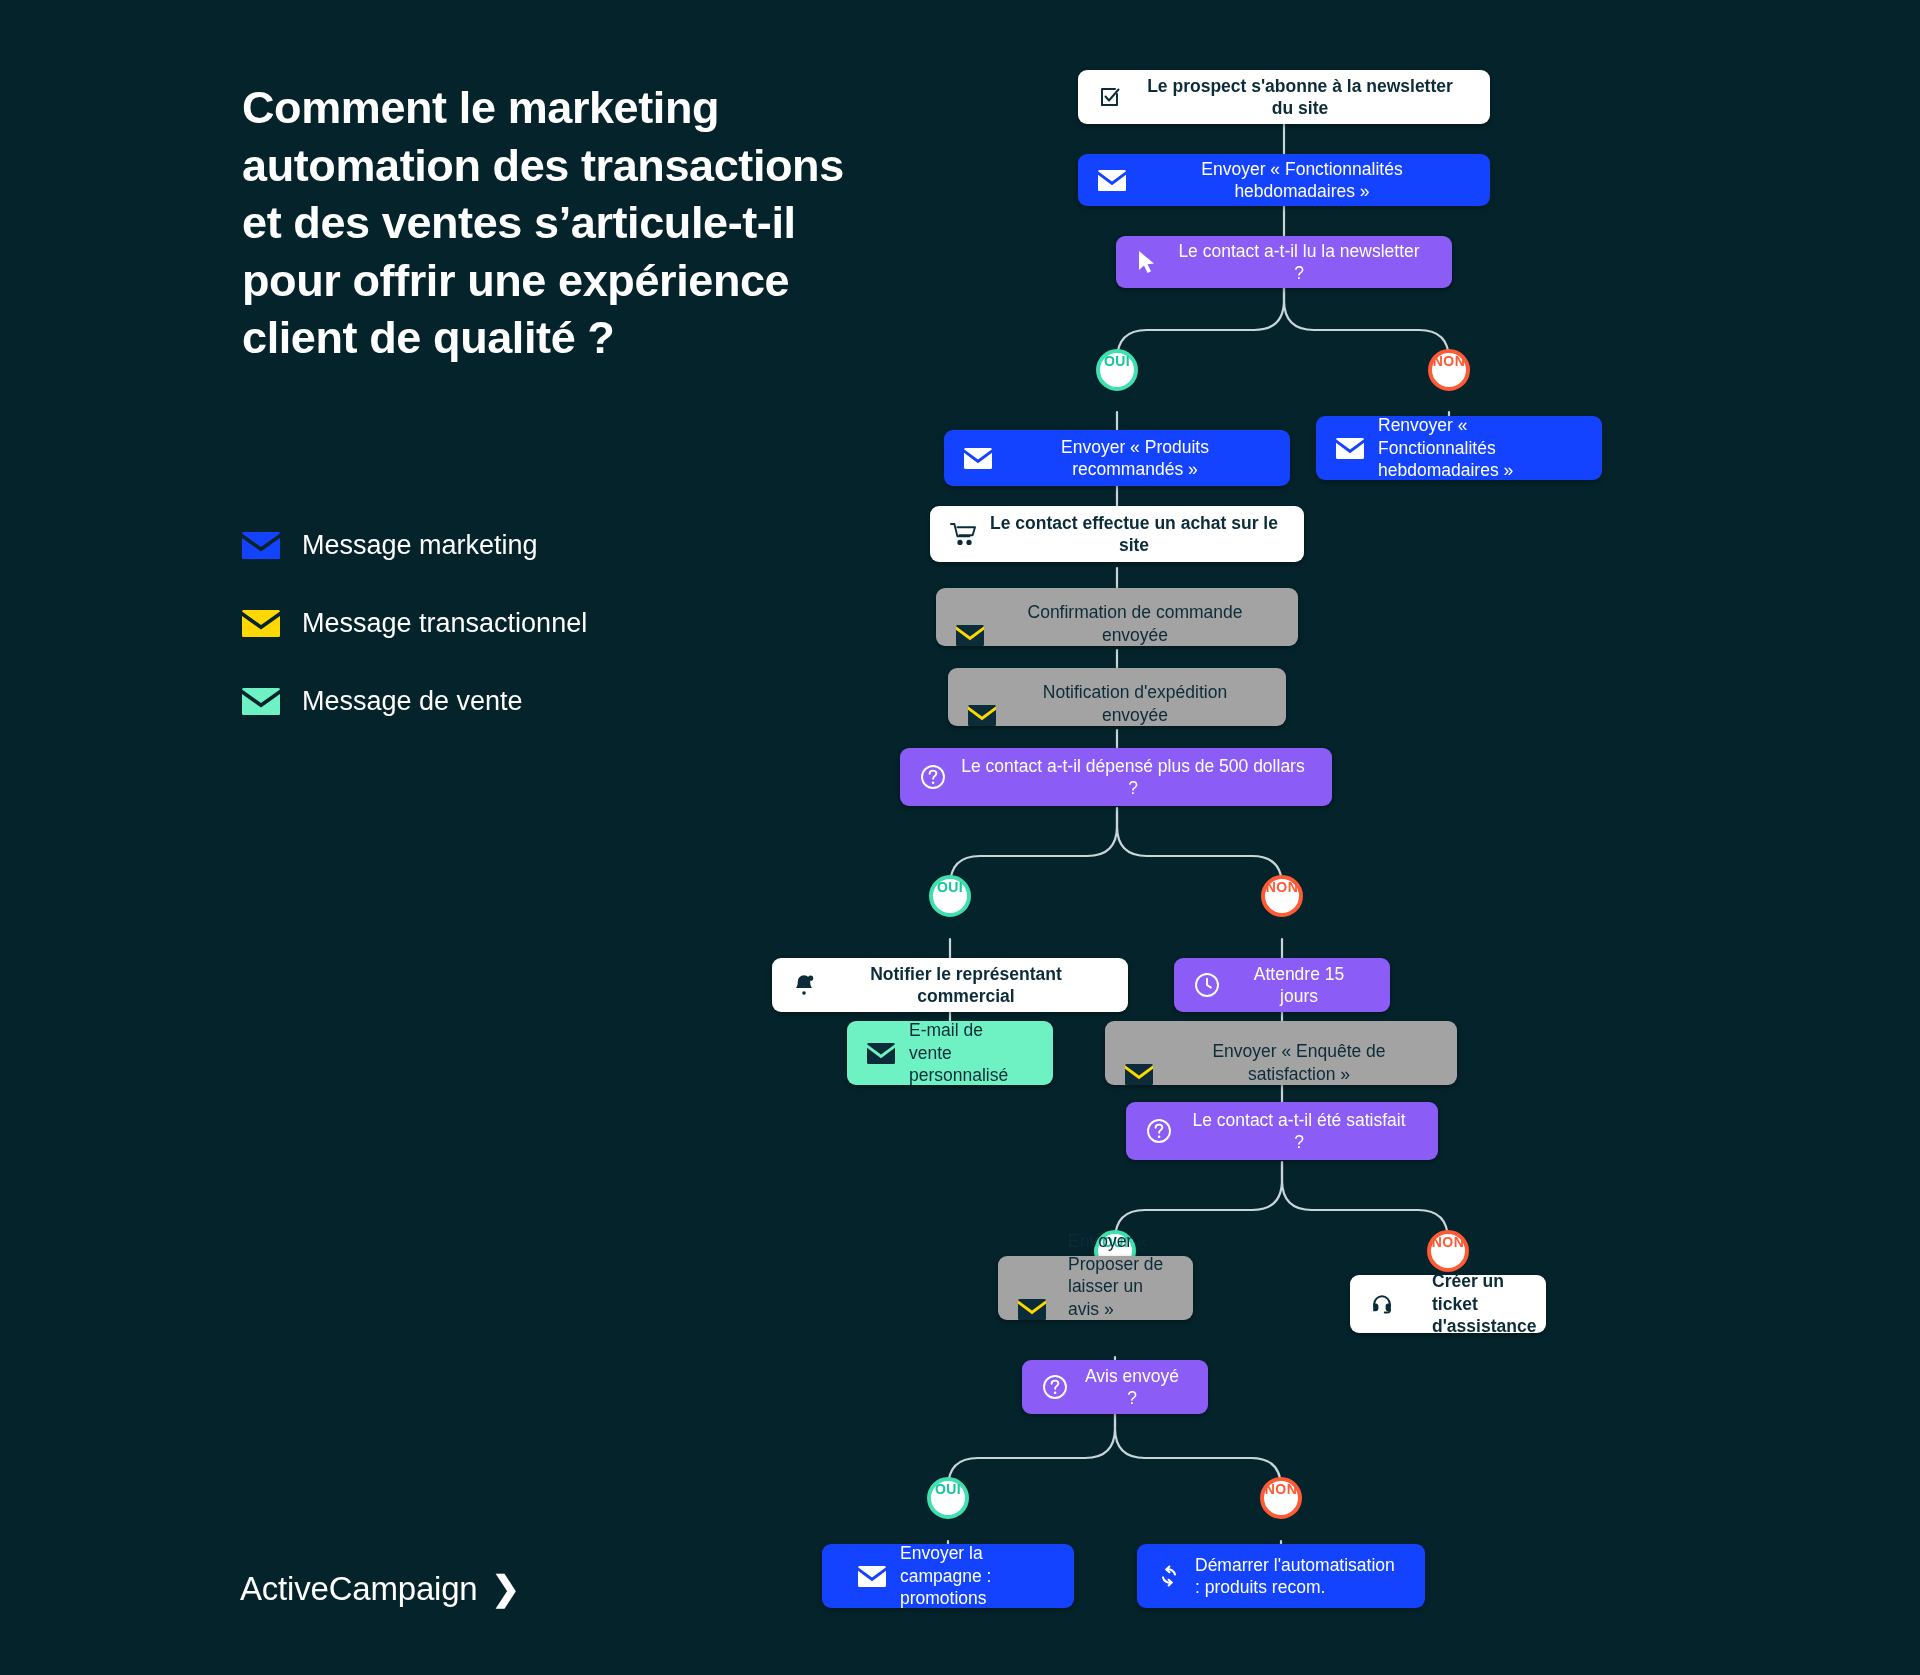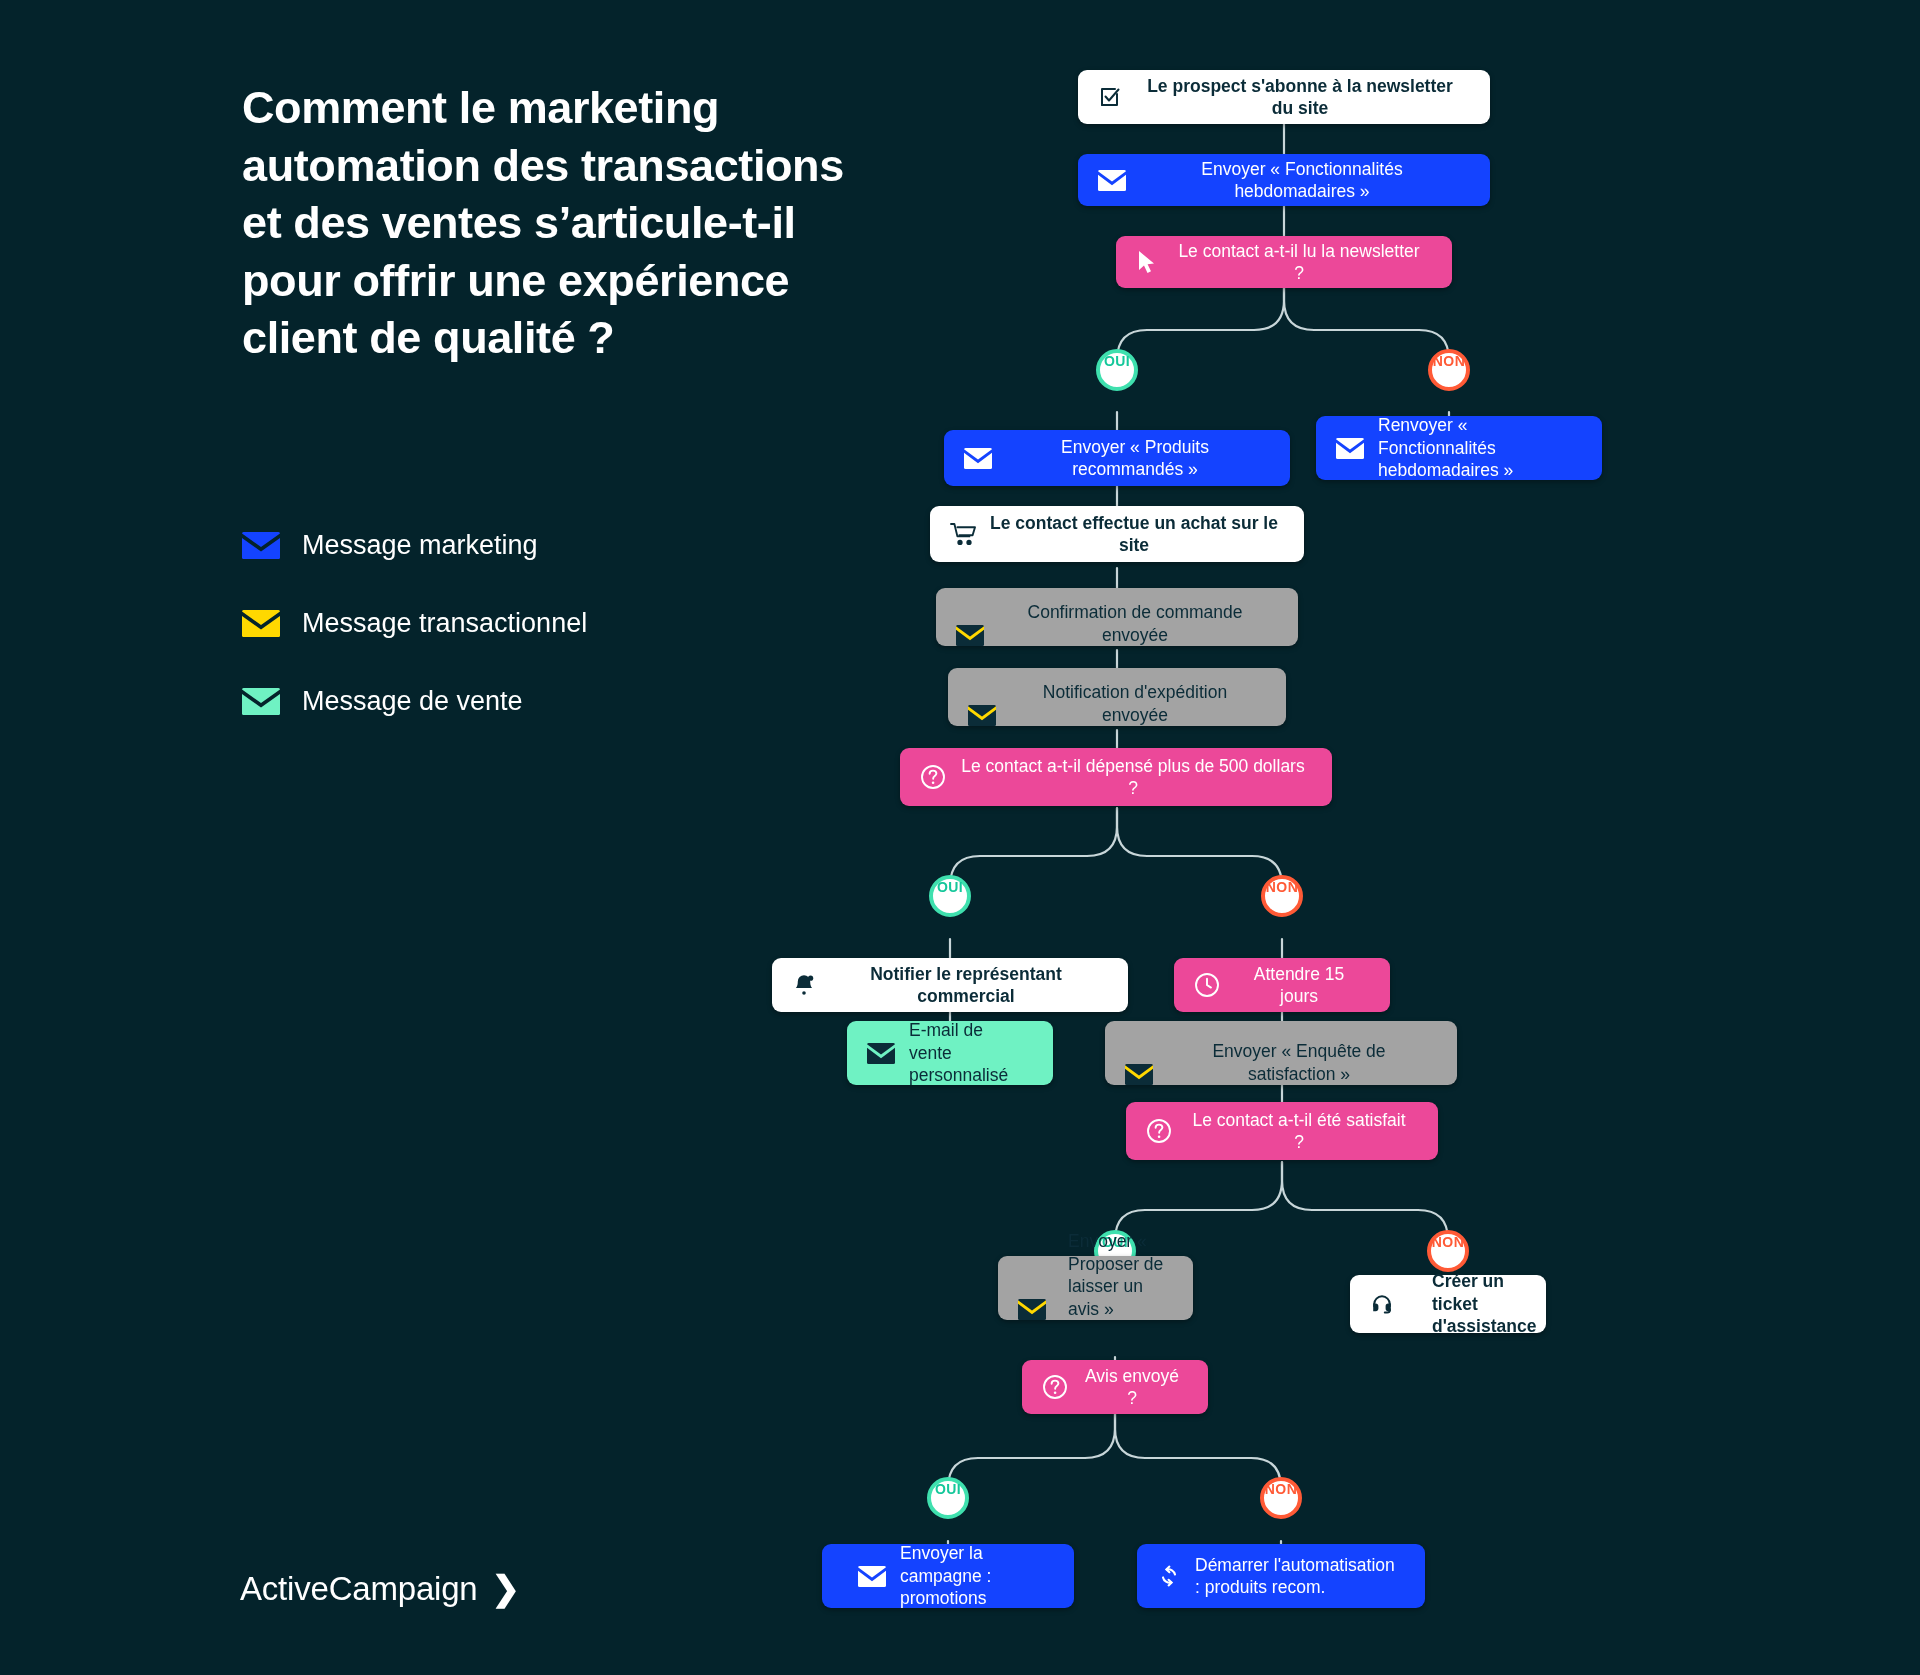--- a/index.html
+++ b/index.html
@@ -54,21 +54,21 @@
     box-shadow:0 2px 5px rgba(0,0,0,.35);
   }
   .node .ico{flex:none;display:flex;align-items:center;justify-content:center;margin-right:14px;}
   .node .ico svg{display:block;}
   .node .txt{flex:1;text-align:center;padding-right:6px;}
 
   .n-white{background:#FFFFFF;color:#0B2C38;font-weight:700;}
   .n-blue{background:#1443FF;color:#FFFFFF;font-weight:400;}
   .n-yellow{background:#a3a3a3;color:#0B2C38;font-weight:400;align-items:flex-end;}
   .n-mint{background:#6FF2C3;color:#0B2C38;font-weight:400;}
-  .n-slate{background:#ec4899;color:#FFFFFF;font-weight:400;}
+  .n-slate{background:#8b5cf6;color:#FFFFFF;font-weight:400;}
 
   .badge{
     position:absolute;
     width:42px;height:42px;border-radius:50%;
     background:#FFFFFF;
     display:flex;justify-content:center;
     font-size:14px;font-weight:700;letter-spacing:.4px;
     box-sizing:border-box;
   }
   .badge.oui{border:4px solid #3FE0AE;color:#14C79A;}

